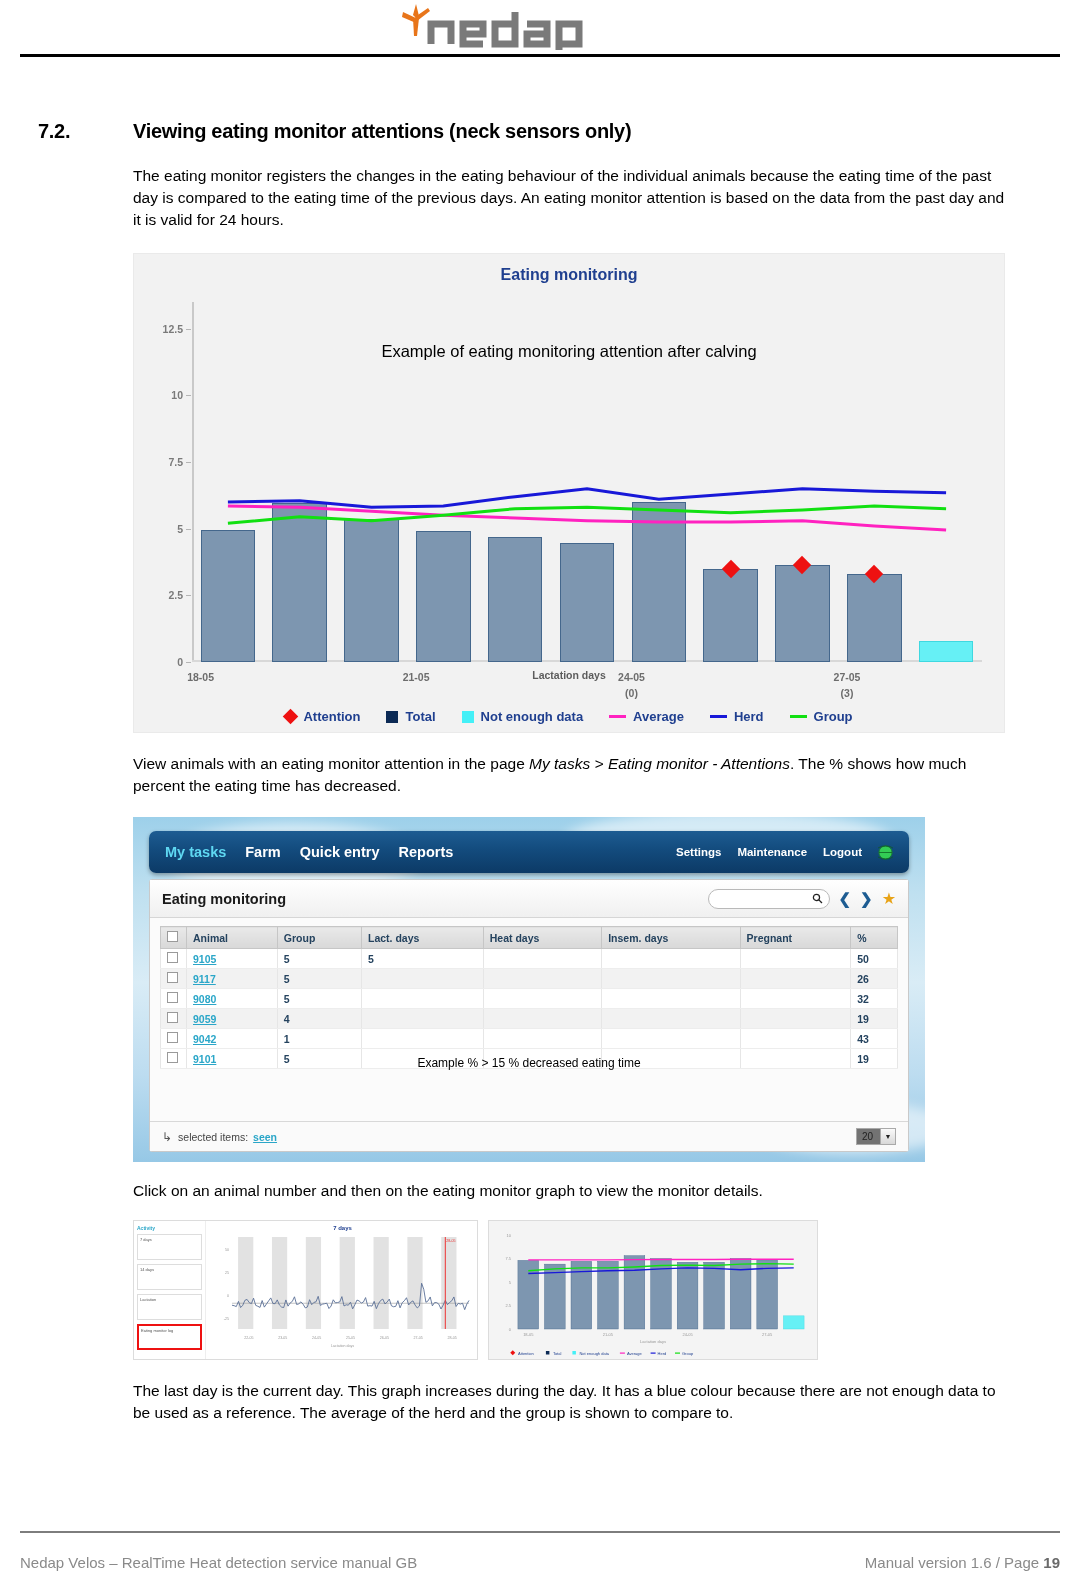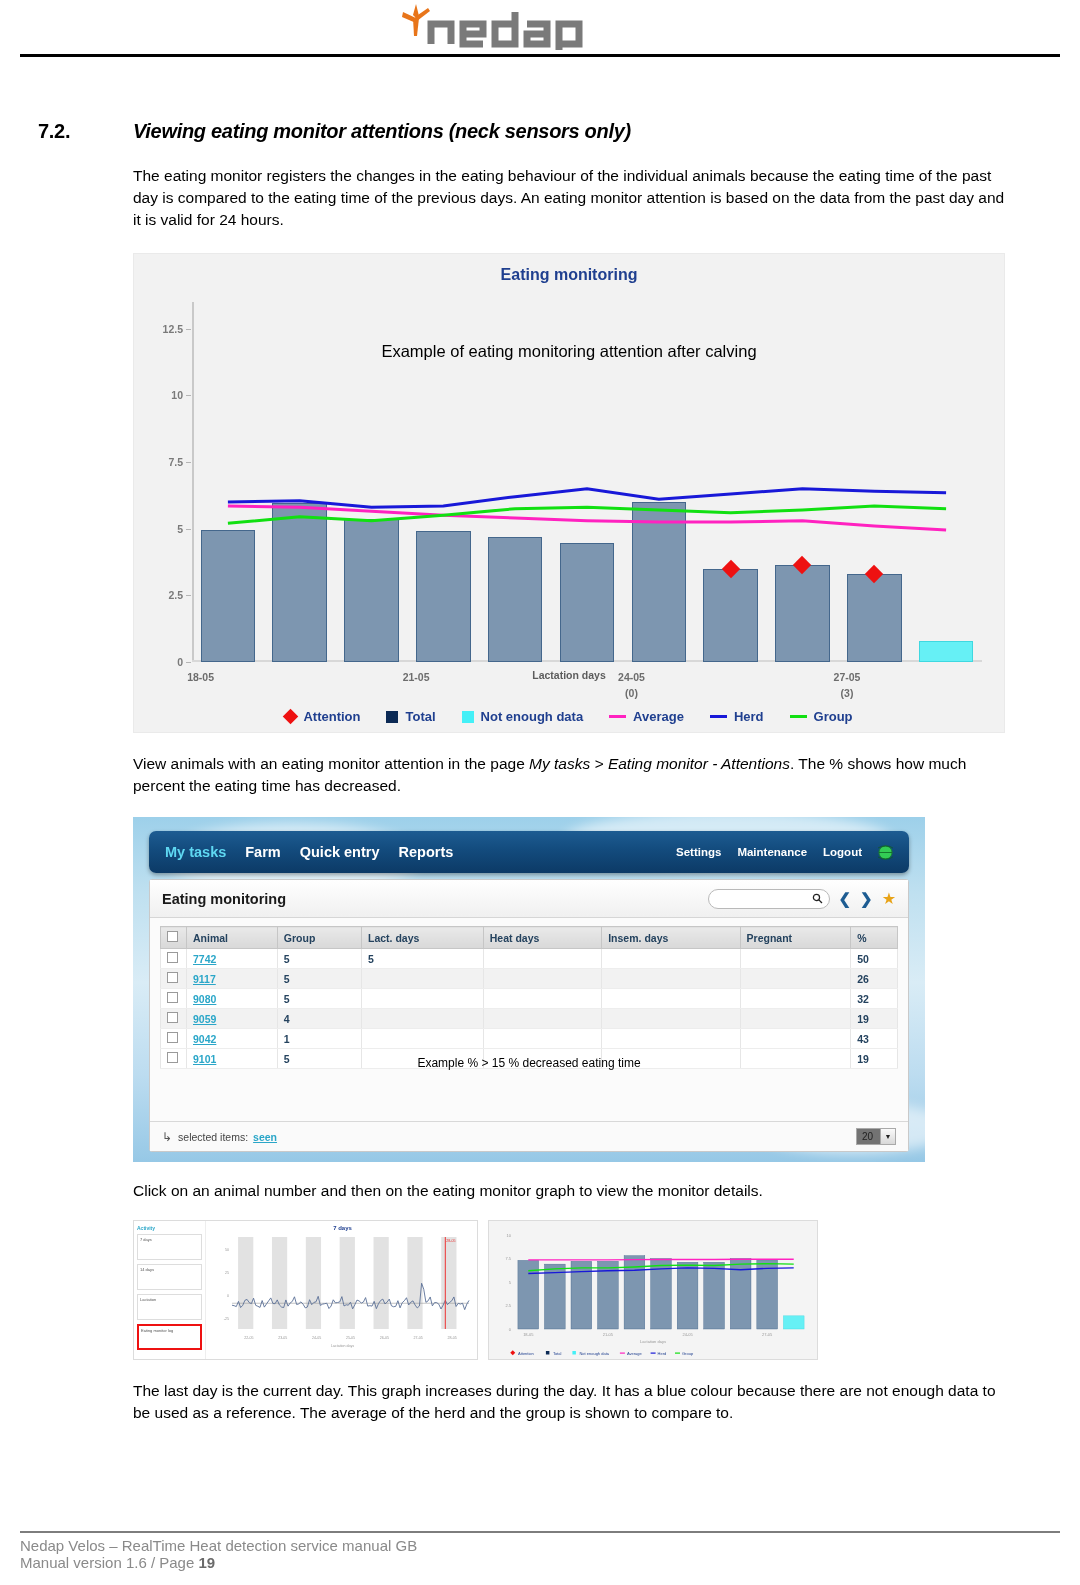--- a/index.html
+++ b/index.html
@@ -30,21 +30,21 @@
   .content { padding:0 38px; }
 
   .section-title {
     display:flex; align-items:baseline;
     margin:62px 0 22px 0;
   }
   .section-num {
     font-size:20px; font-weight:bold; width:95px; flex:none;
     letter-spacing:-0.3px;
   }
-  .section-head { font-size:20px; font-weight:bold; letter-spacing:-0.3px;font-style:italic; }
+  .section-head { font-size:20px; font-weight:bold; letter-spacing:-0.3px; }
 
   .para {
     margin-left:95px;
     font-size:15.5px;
     line-height:1.42;
     max-width:880px;
   }
   .para em { font-style:italic; }
 
   
@@ -229,22 +229,22 @@
   .tmain { flex:1; position:relative; padding:4px 4px 2px 4px; }
   .tm-title { text-align:center; font-size:6px; font-weight:bold; color:#1f3f8f; }
 
   
   .footer-rule {
     position:absolute; left:20px; right:20px; bottom:52px;
     height:2px; background:#7d7d7d;
   }
   .footer {
     position:absolute; left:20px; right:20px; bottom:14px;
-    display:flex; justify-content:space-between; align-items:flex-start;
-    font-size:15px; color:#8a8a8a;flex-direction:column;
+    display:flex; justify-content:space-between; align-items:flex-end;
+    font-size:15px; color:#8a8a8a;
   }
   .footer b { color:#6a6a6a; }
 </style>
 </head>
 <body>
 
 <div class="page-header">
   <div class="logo-wrap">
     <div class="logo">
       <svg width="330" height="48" viewBox="0 0 330 48">
@@ -426,21 +426,21 @@
                 <th>Lact. days</th>
                 <th>Heat days</th>
                 <th>Insem. days</th>
                 <th>Pregnant</th>
                 <th>%</th>
               </tr>
           </thead>
           <tbody id="tbody">
               <tr>
                 <td class="col-chk"><span class="cbox"></span></td>
-                <td><span class="animal-link">7742</span></td>
+                <td><span class="animal-link">9105</span></td>
                 <td>5</td>
                 <td>5</td>
                 <td></td>
                 <td></td>
                 <td></td>
                 <td>50</td>
               </tr>
               <tr class="alt">
                 <td class="col-chk"><span class="cbox"></span></td>
                 <td><span class="animal-link">9117</span></td>

